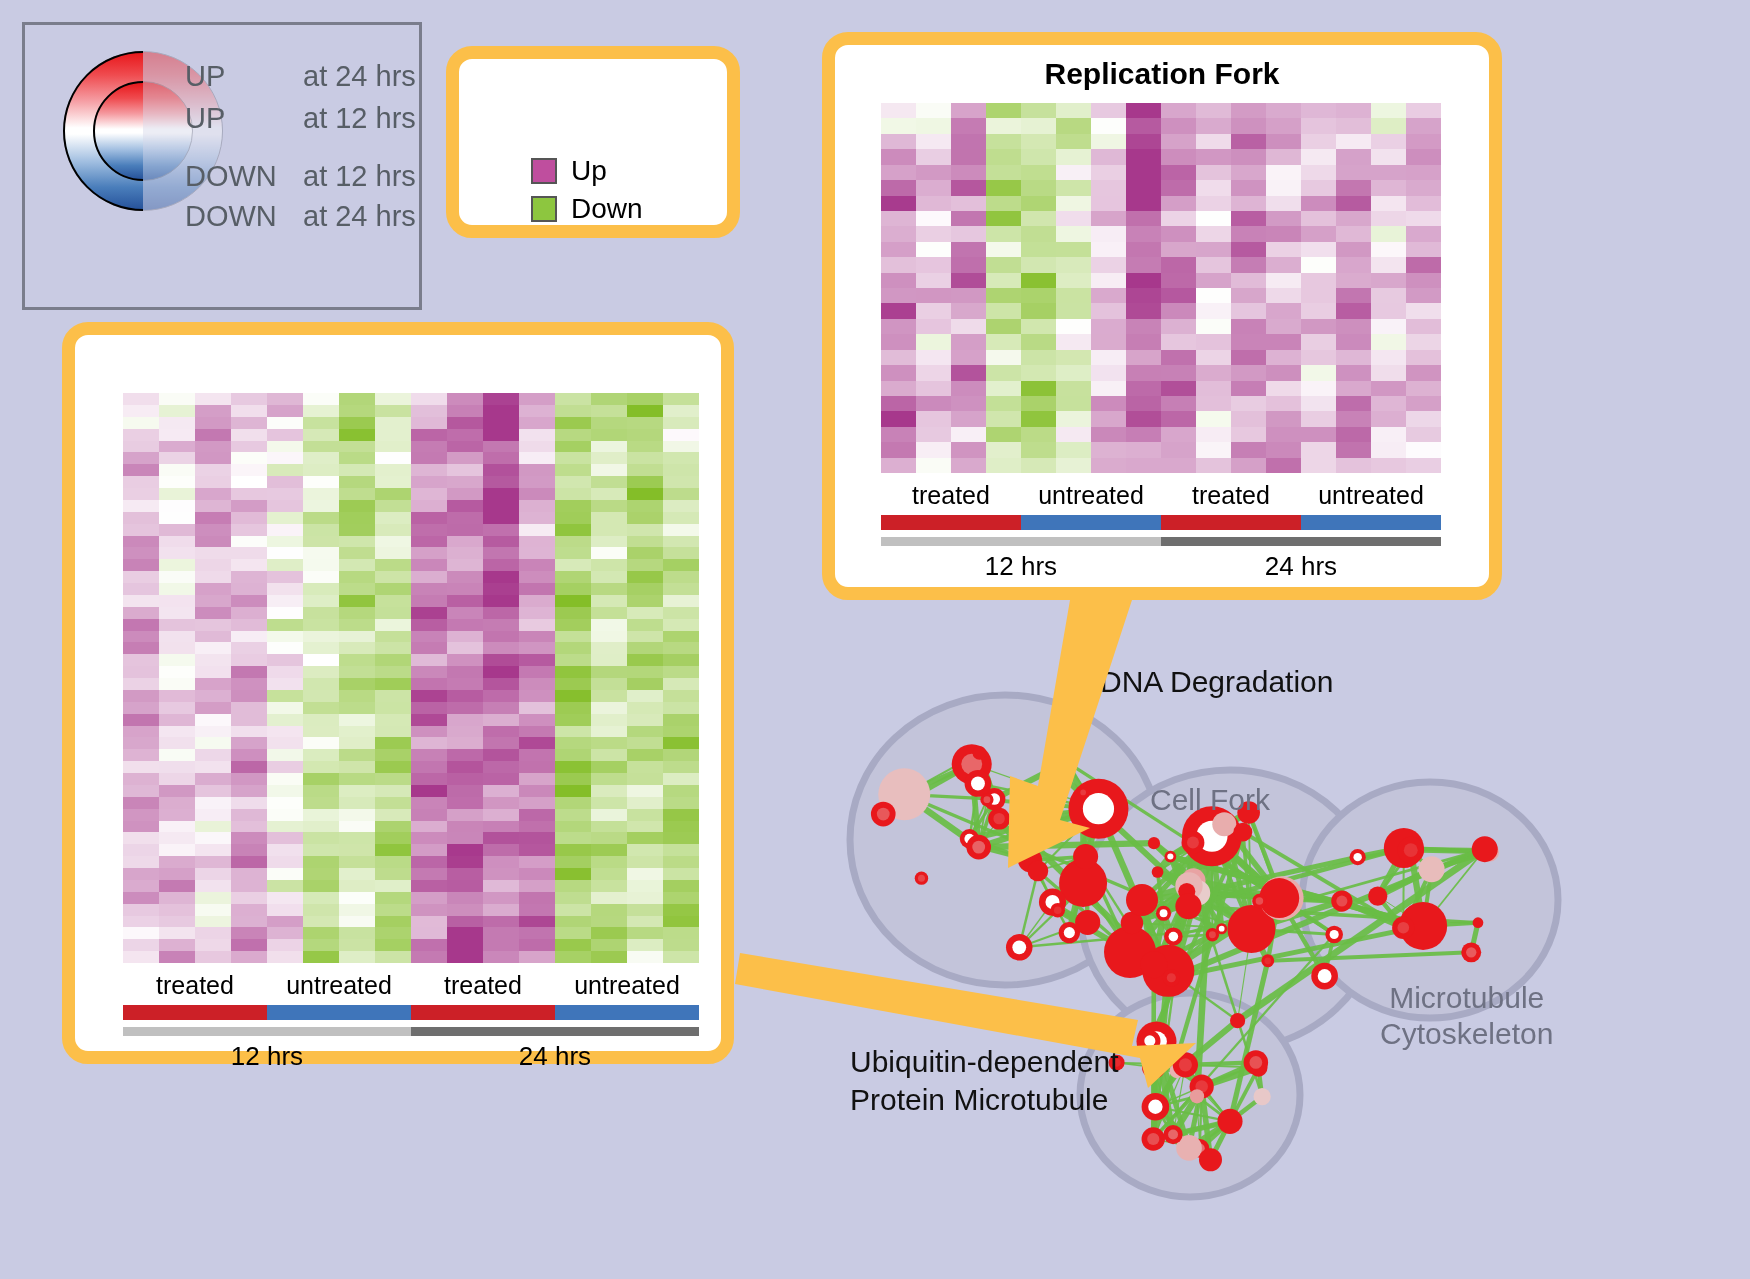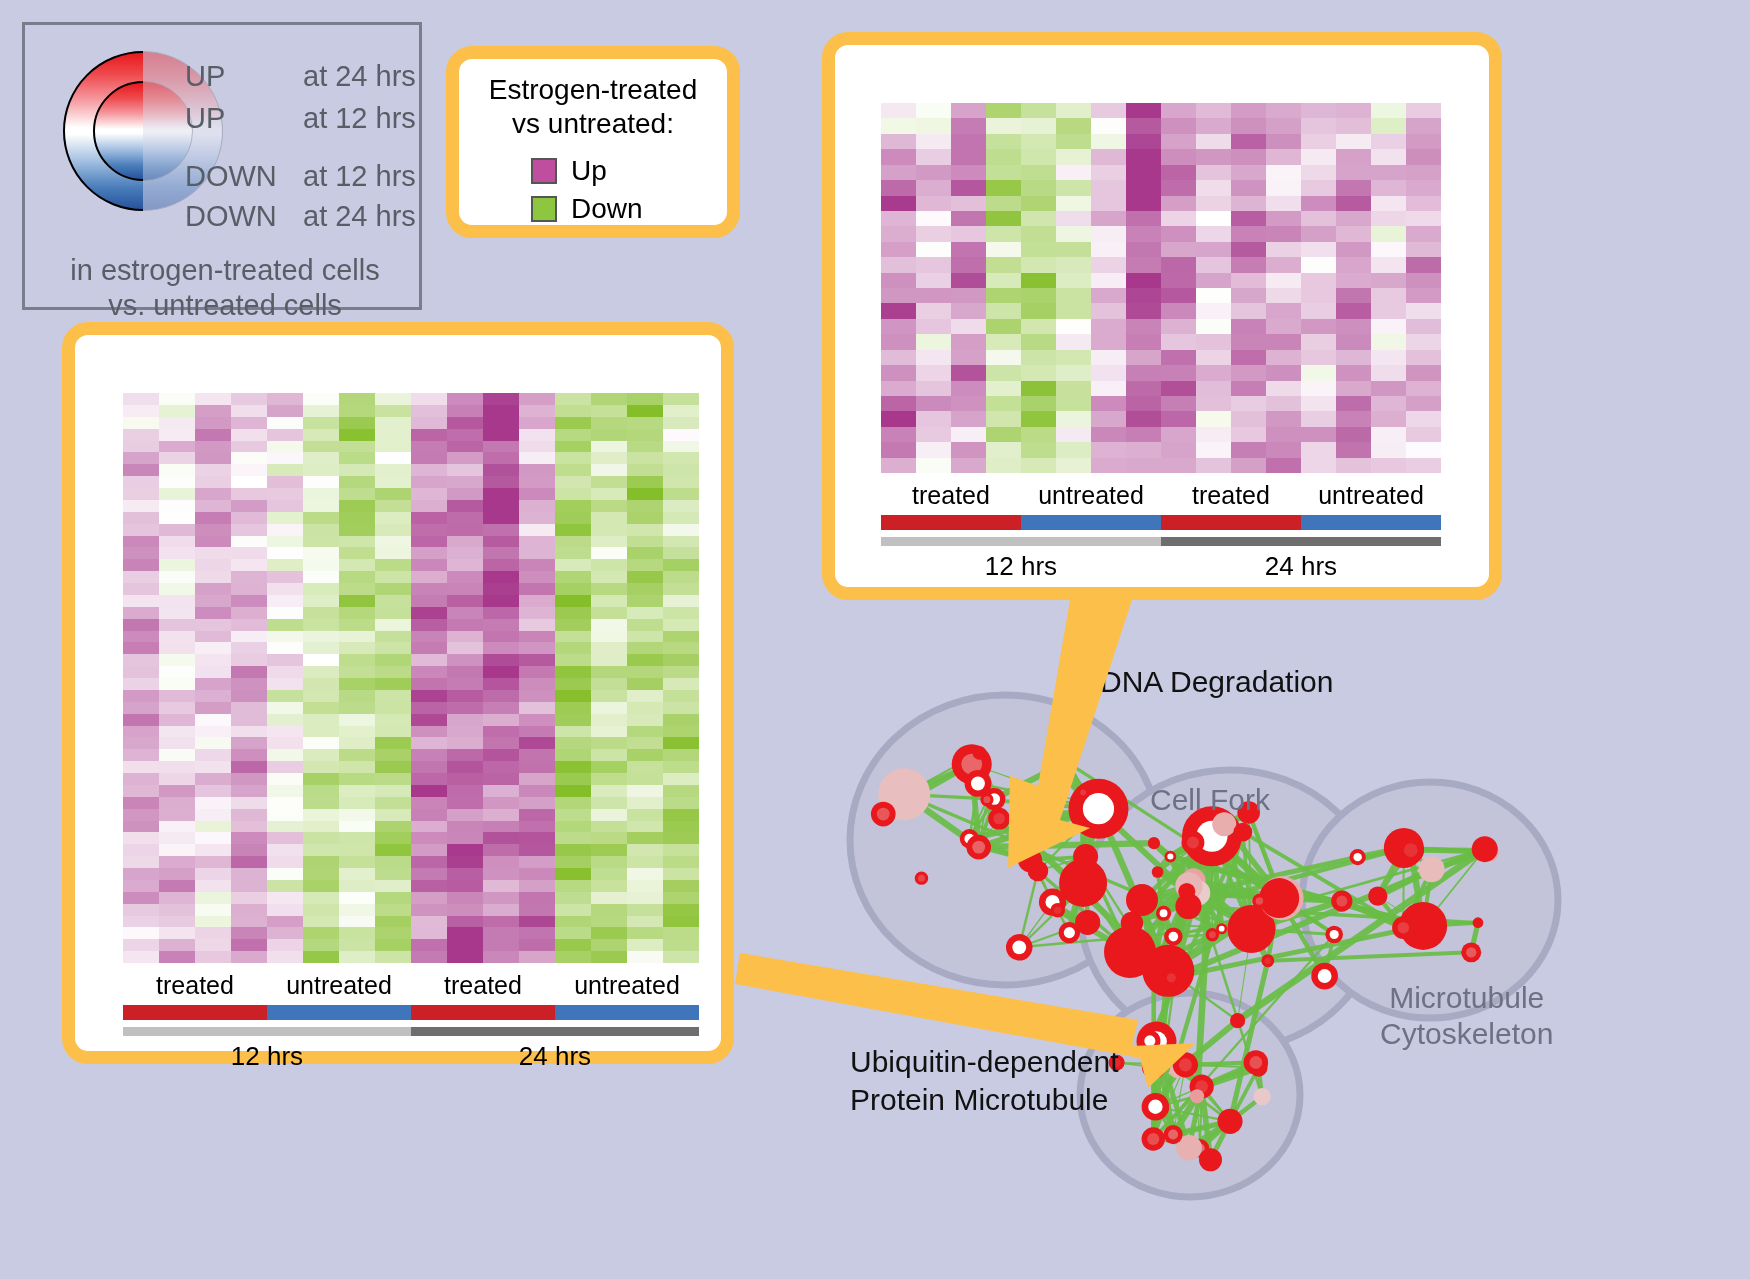--- a/index.html
+++ b/index.html
@@ -92,38 +92,35 @@
   </div>
   <div class="ck-row" style="left:160px;top:78px;">
     <span style="display:inline-block;width:118px">UP</span><span>at 12 hrs</span>
   </div>
   <div class="ck-row" style="left:160px;top:136px;">
     <span style="display:inline-block;width:118px">DOWN</span><span>at 12 hrs</span>
   </div>
   <div class="ck-row" style="left:160px;top:176px;">
     <span style="display:inline-block;width:118px">DOWN</span><span>at 24 hrs</span>
   </div>
-  <div class="ck-caption" style="white-space:pre-line">in estrogen-treated cells
-vs. untreated cells</div>
 </div>
 
 <div class="abs opanel" id="legendpanel">
-  <div class="lg-title" style="white-space:pre-line">Estrogen-treated
-vs untreated:</div>
   <div class="lg-item" style="left:72px;top:96px;">
     <span class="swatch" id="sw-up" style="background: rgb(191, 78, 158);"></span>
     <span>Up</span>
   </div>
   <div class="lg-item" style="left:72px;top:134px;">
     <span class="swatch" id="sw-down" style="background: rgb(141, 198, 63);"></span>
     <span>Down</span>
   </div>
 </div>
 
 <div class="abs opanel" id="repfork">
+  <div class="p-title">Replication Fork</div>
   <div class="heat" id="heat-rf" style="left: 46px; top: 58px; width: 560px; height: 370px; grid-template-columns: repeat(16, 1fr); grid-template-rows: repeat(24, 1fr);">
       <div style="background:rgb(245,232,241)"></div>
       <div style="background:rgb(250,252,246)"></div>
       <div style="background:rgb(215,163,202)"></div>
       <div style="background:rgb(173,212,111)"></div>
       <div style="background:rgb(198,225,156)"></div>
       <div style="background:rgb(225,239,203)"></div>
       <div style="background:rgb(231,201,224)"></div>
       <div style="background:rgb(167,56,140)"></div>
       <div style="background:rgb(216,166,204)"></div>

